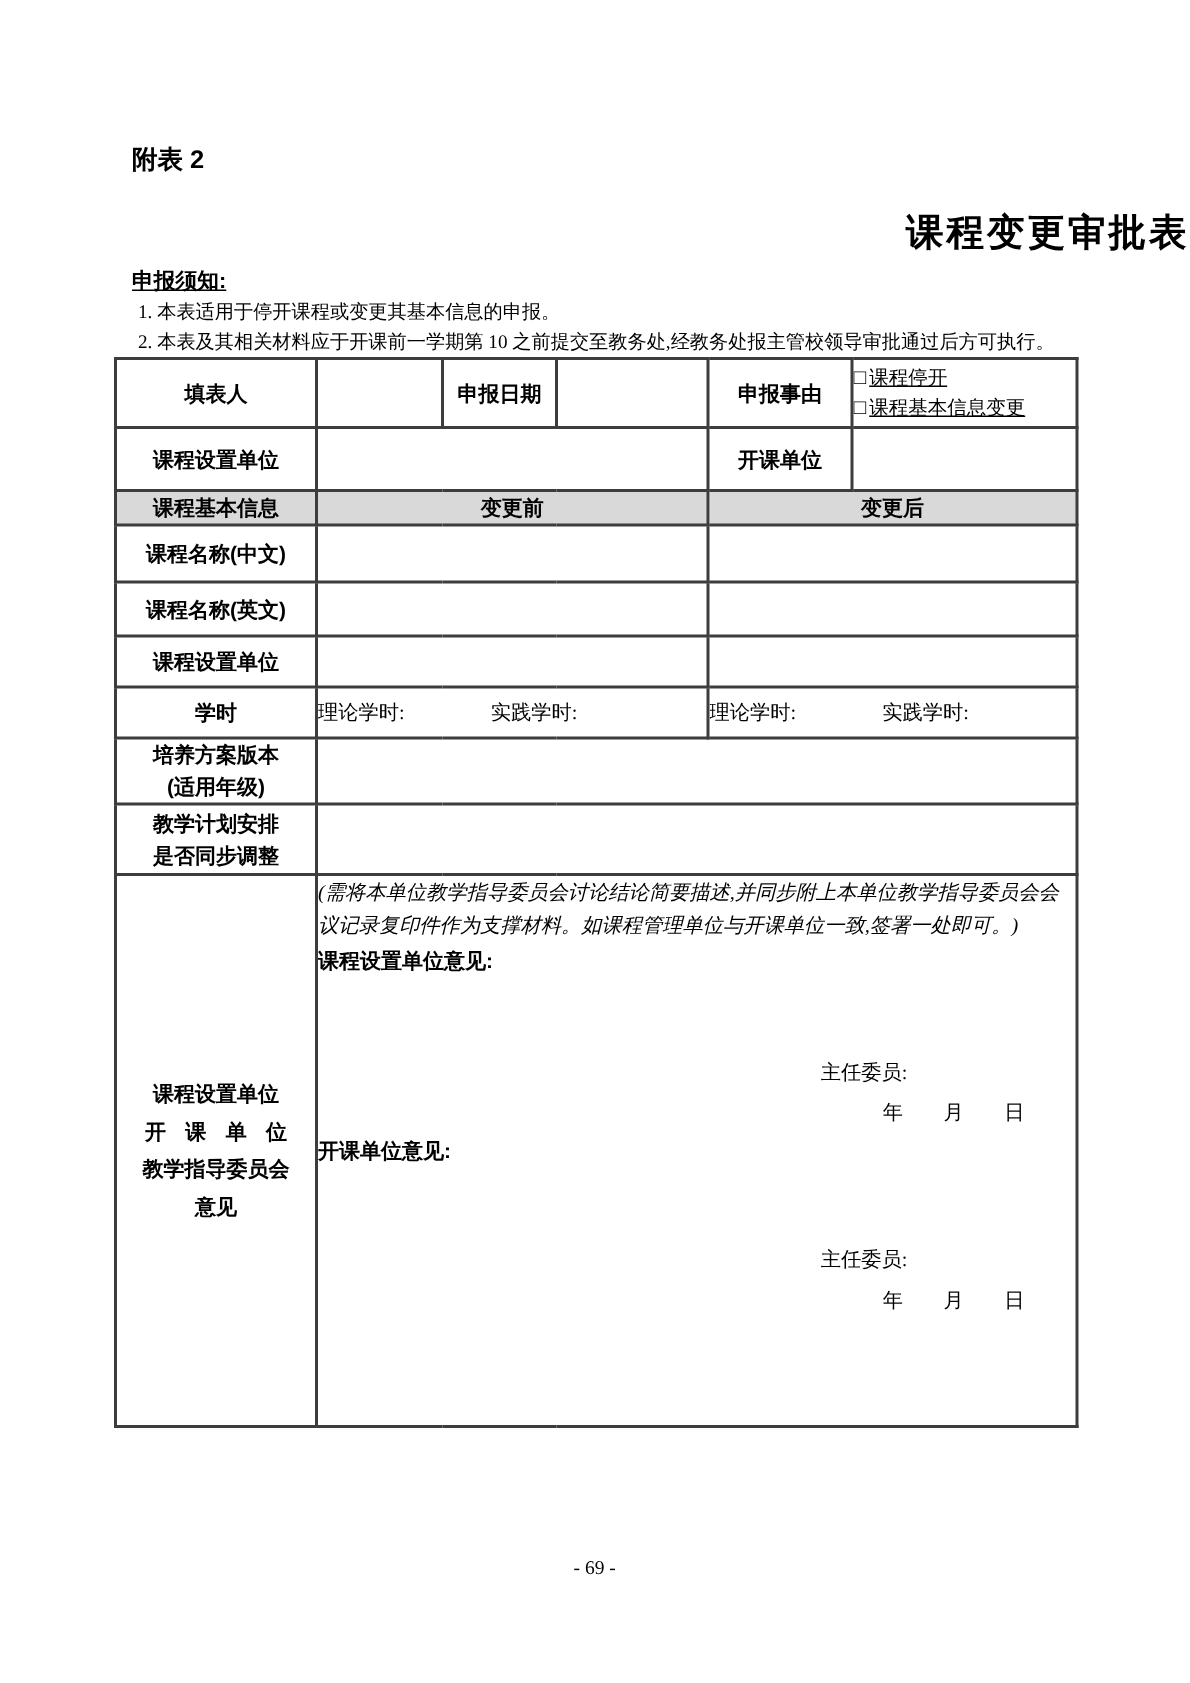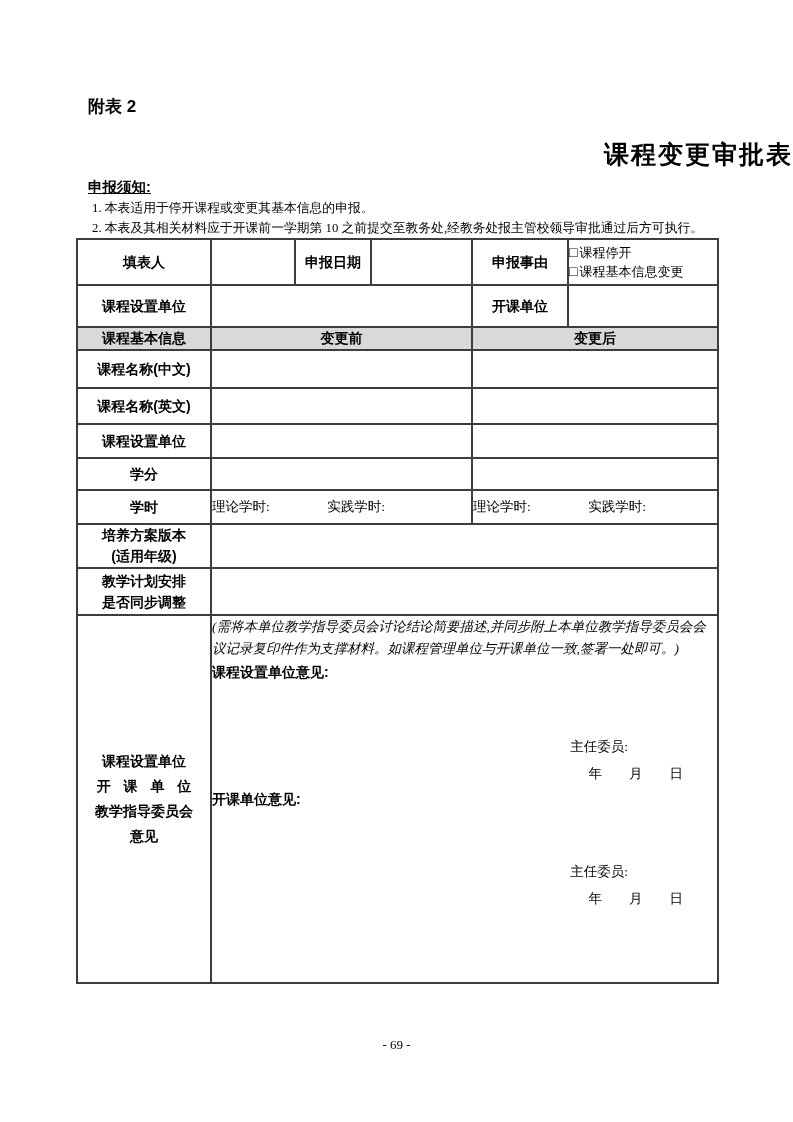--- a/index.html
+++ b/index.html
@@ -25,33 +25,33 @@
   .form-table td{
     border:2px solid #3d3d3d;padding:0;overflow:hidden;
   }
   .lbl{
     font-family:"Liberation Sans", sans-serif;font-weight:bold;
     font-size:14px;text-align:center;vertical-align:middle;line-height:21px;
   }
   .val{vertical-align:middle;}
   .gray{background:#d9d9d9;}
   .checks{vertical-align:middle;padding:2px 6px;font-size:13px;}
-  .check-line{line-height:19px;white-space:nowrap;}
+  .check-line{line-height:19px;white-space:nowrap;text-decoration:underline;}
   .cb{display:inline-block;margin-right:2px;font-size:14px;}
   .hours-cell{vertical-align:middle;font-size:13.5px;padding-left:8px;white-space:nowrap;}
   .hours-practice{margin-left:54px;}
   .opinion-label-cell{vertical-align:middle;text-align:center;}
   .op-line{font-family:"Liberation Sans", sans-serif;font-weight:bold;
     font-size:14px;line-height:25px;}
   .op-line.spaced{word-spacing:9px;}
   .opinion-cell{vertical-align:top;padding:8px 10px 0 12px;}
   .op-note{font-style:italic;font-size:13.5px;line-height:22px;}
   .op-head{font-family:"Liberation Sans", sans-serif;font-weight:bold;
     font-size:14px;line-height:20px;margin-top:2px;}
-  .sig-name{text-align:right;padding-right:89px;font-size:13.5px;line-height:18px;}
+  .sig-name{text-align:right;padding-right:112px;font-size:13.5px;line-height:18px;}
   .sig-name.first{margin-top:56px;}
   .sig-name.second{margin-top:54px;}
   .sig-date{text-align:right;padding-right:34px;font-size:13.5px;line-height:18px;margin-top:9px;}
   .op-head.offering{margin-top:6px;}
   .page-number{position:absolute;left:0;right:0;top:1037px;text-align:center;font-size:13px;}
 </style>
 </head>
 <body>
 
 <div>
@@ -113,25 +113,20 @@
       <td class="val" colspan="3"></td>
       <td class="val" colspan="2"></td>
     </tr>
 
     <tr style="height:34px">
       <td class="lbl">课程设置单位</td>
       <td class="val" colspan="3"></td>
       <td class="val" colspan="2"></td>
     </tr>
 
-    <tr style="height:32px">
-      <td class="lbl">学分</td>
-      <td class="val" colspan="3"></td>
-      <td class="val" colspan="2"></td>
-    </tr>
 
     <tr style="height:34px">
       <td class="lbl">学时</td>
       <td class="hours-cell" colspan="3">
         <span>理论学时:</span>
         <span class="hours-practice">实践学时:</span>
       </td>
       <td class="hours-cell" colspan="2">
         <span>理论学时:</span>
         <span class="hours-practice">实践学时:</span>

